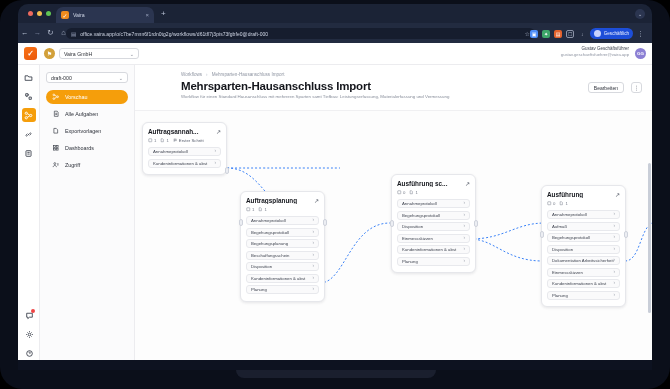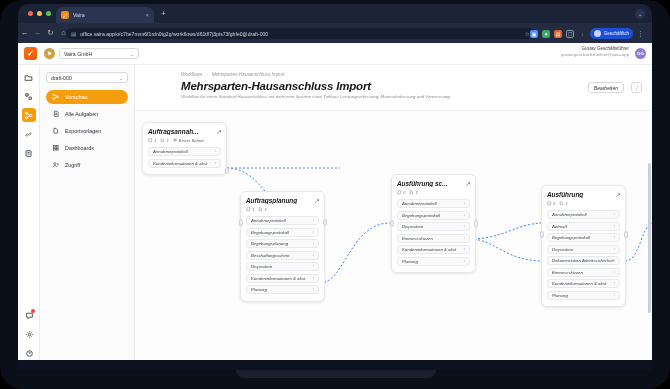--- a/index.html
+++ b/index.html
@@ -185,21 +185,21 @@
   .navitem .nico svg { width: 7.5px; height: 7.5px; display: block; }
   .navitem .nlabel { font-size: 5.4px; color: #2f333c; }
   .navitem.active { background: #f59e0b; }
   .navitem.active .nlabel { color: #fff; }
   .navitem.active .nico { color: #fff; }
   .navitem.active .nico svg { stroke: #fff; }
 
   
   #main {
     position: absolute; left: 117px; top: 22px; width: 517px; height: 299px;
-    background: #ffffff; overflow: hidden; font-style: italic;
+    background: #ffffff; overflow: hidden;
   }
   #page-header {
     position: absolute; left: 0; top: 0; width: 517px; height: 46px;
     background: #ffffff; border-bottom: 1px solid #f0f0f2;
   }
   #breadcrumb {
     position: absolute; left: 46px; top: 7px;
     display: flex; align-items: center; gap: 4px;
     font-size: 4.6px; color: #9096a3;
   }

